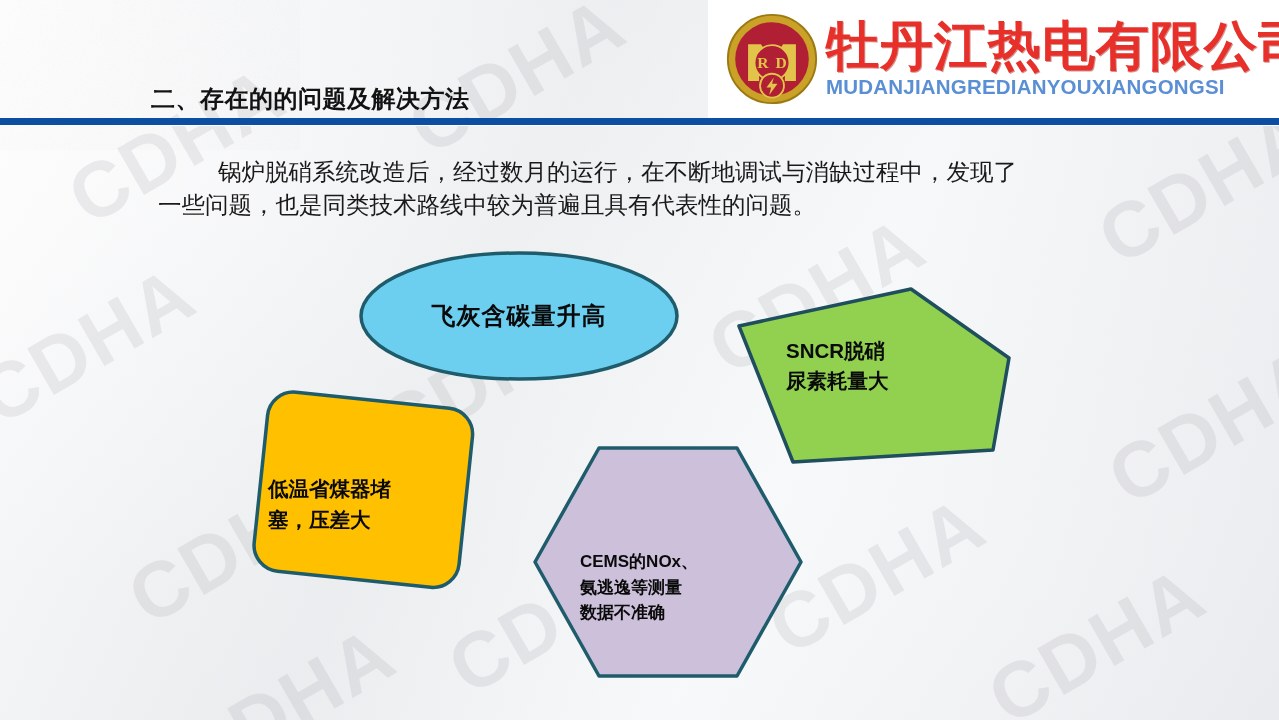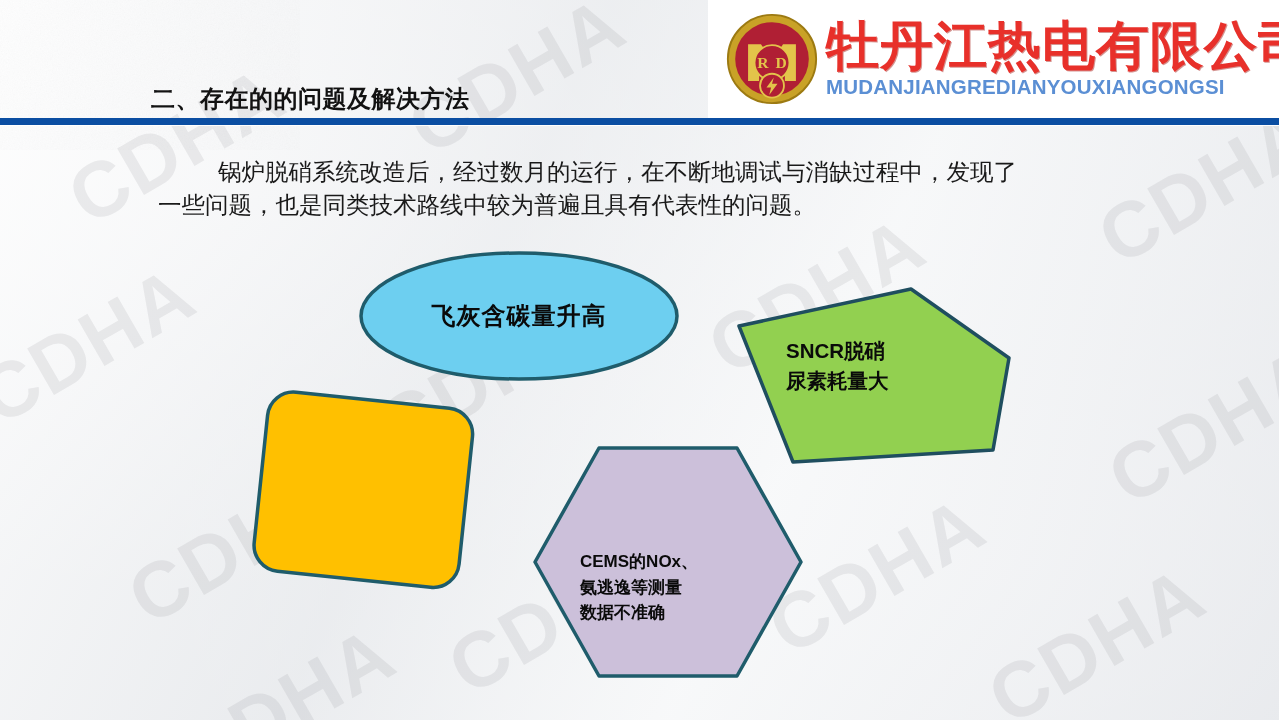--- a/index.html
+++ b/index.html
@@ -210,20 +210,22 @@
 
   <svg id="penta-wrap" class="shape-svg" viewBox="0 0 278 178">
     <polygon points="176,3 274,72 258,164 58,176 4,40" fill="#92D050" stroke="#1F4E5F" stroke-width="3.5" stroke-linejoin="round"></polygon>
   </svg>
   <div id="penta-label" class="shape-label">SNCR脱硝
 尿素耗量大</div>
 
   <svg id="round-wrap" class="shape-svg" viewBox="0 0 228 202">
     <rect x="8" y="8" width="206" height="180" rx="26" ry="26" fill="#FFC000" stroke="#1F5C6B" stroke-width="3.5" transform="rotate(6 114 101)"></rect>
   </svg>
+  <div id="round-label" class="shape-label">低温省煤器堵
+塞，压差大</div>
 
   <svg id="hex-wrap" class="shape-svg" viewBox="0 0 274 236">
     <polygon points="68,4 206,4 270,118 206,232 68,232 4,118" fill="#CCC0DA" stroke="#1F5C6B" stroke-width="3.5" stroke-linejoin="round"></polygon>
   </svg>
   <div id="hex-label" class="shape-label">CEMS的NOx、
 氨逃逸等测量
 数据不准确</div>
 
 </div>
 

